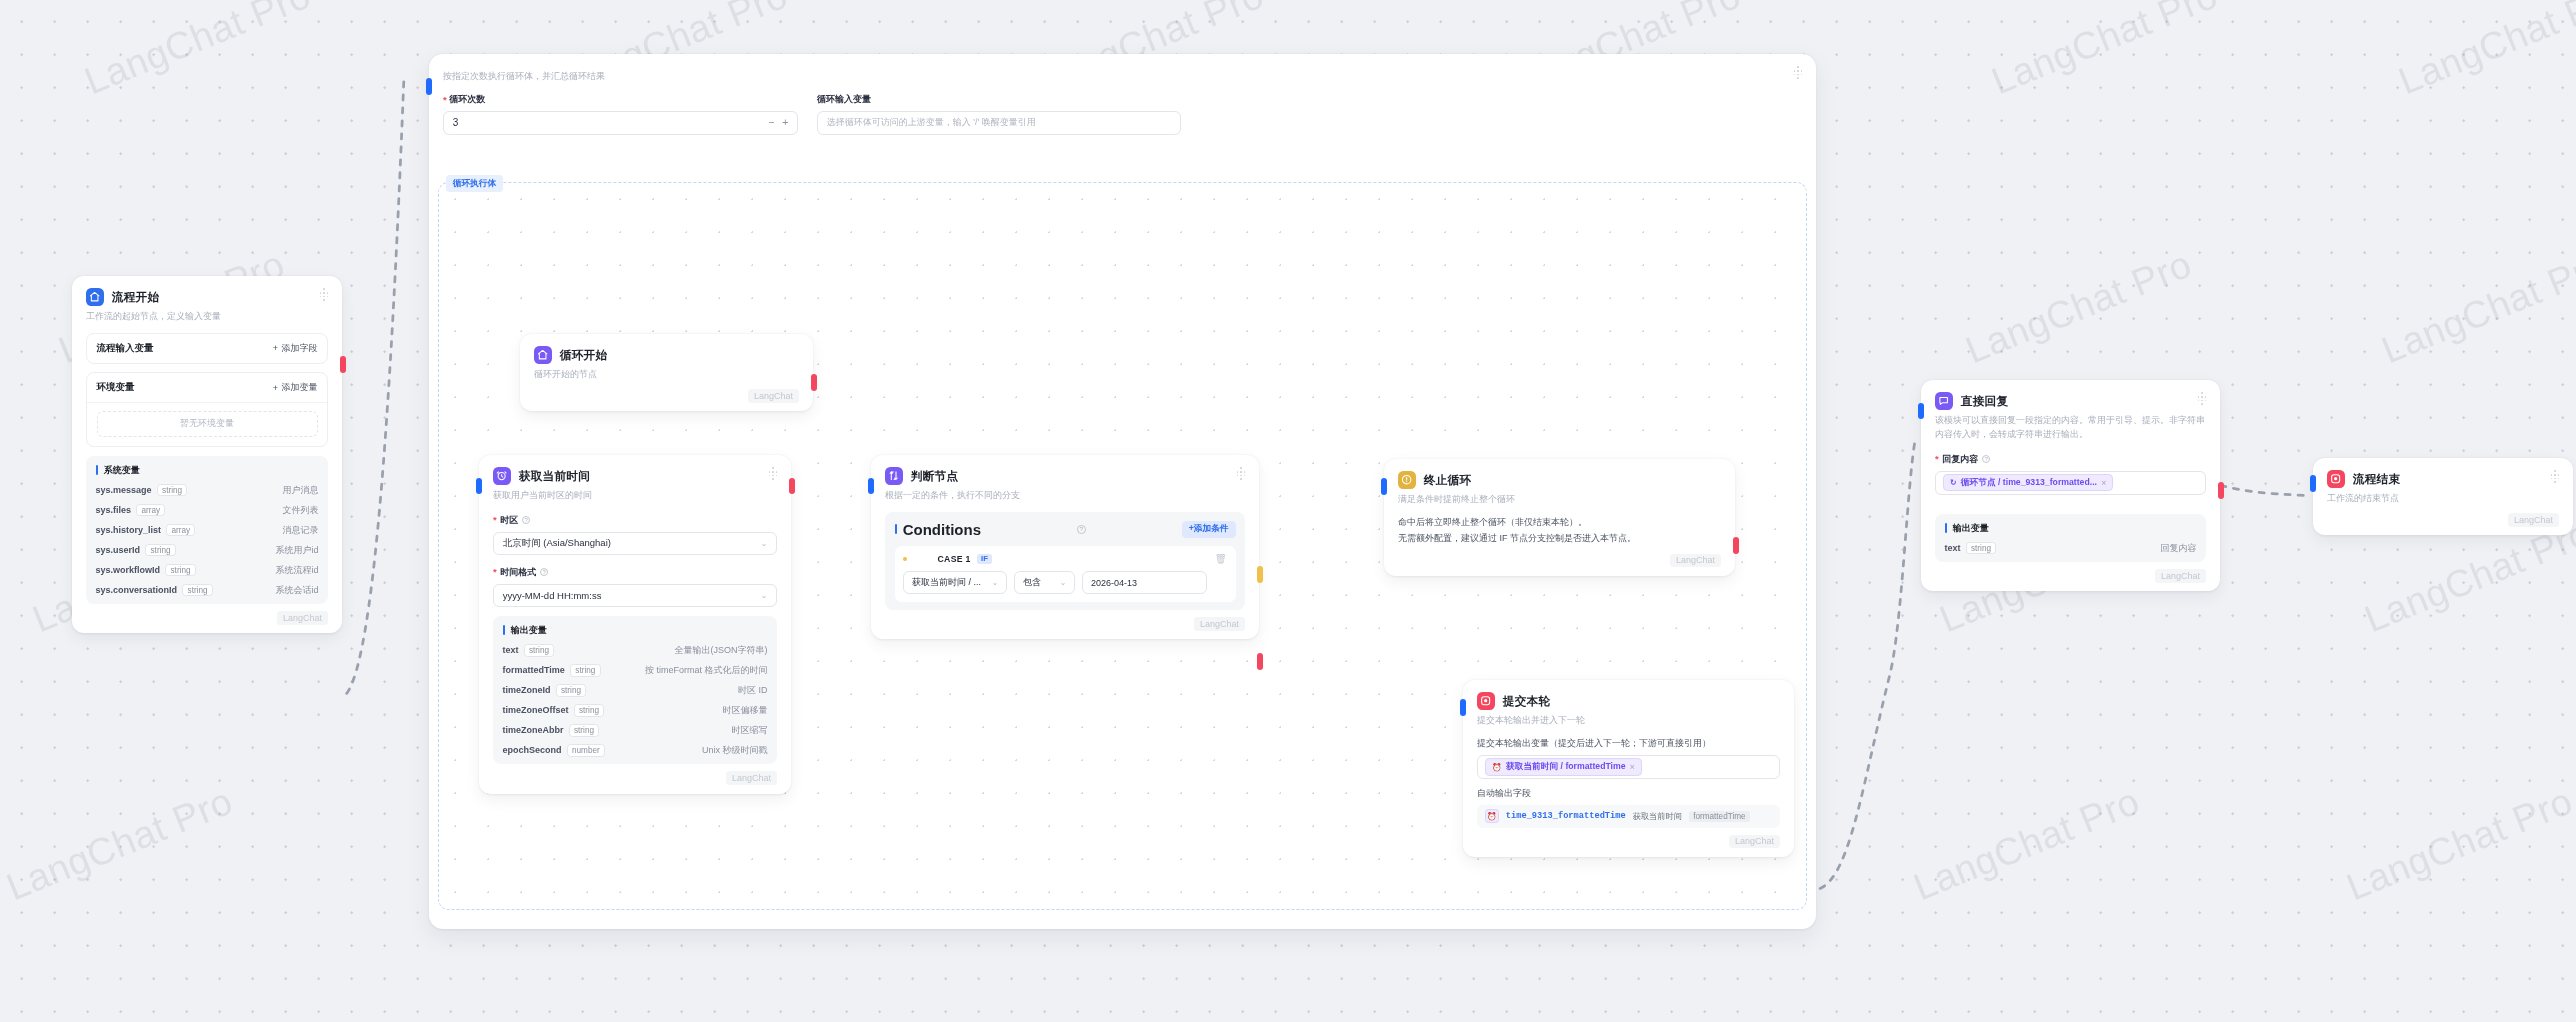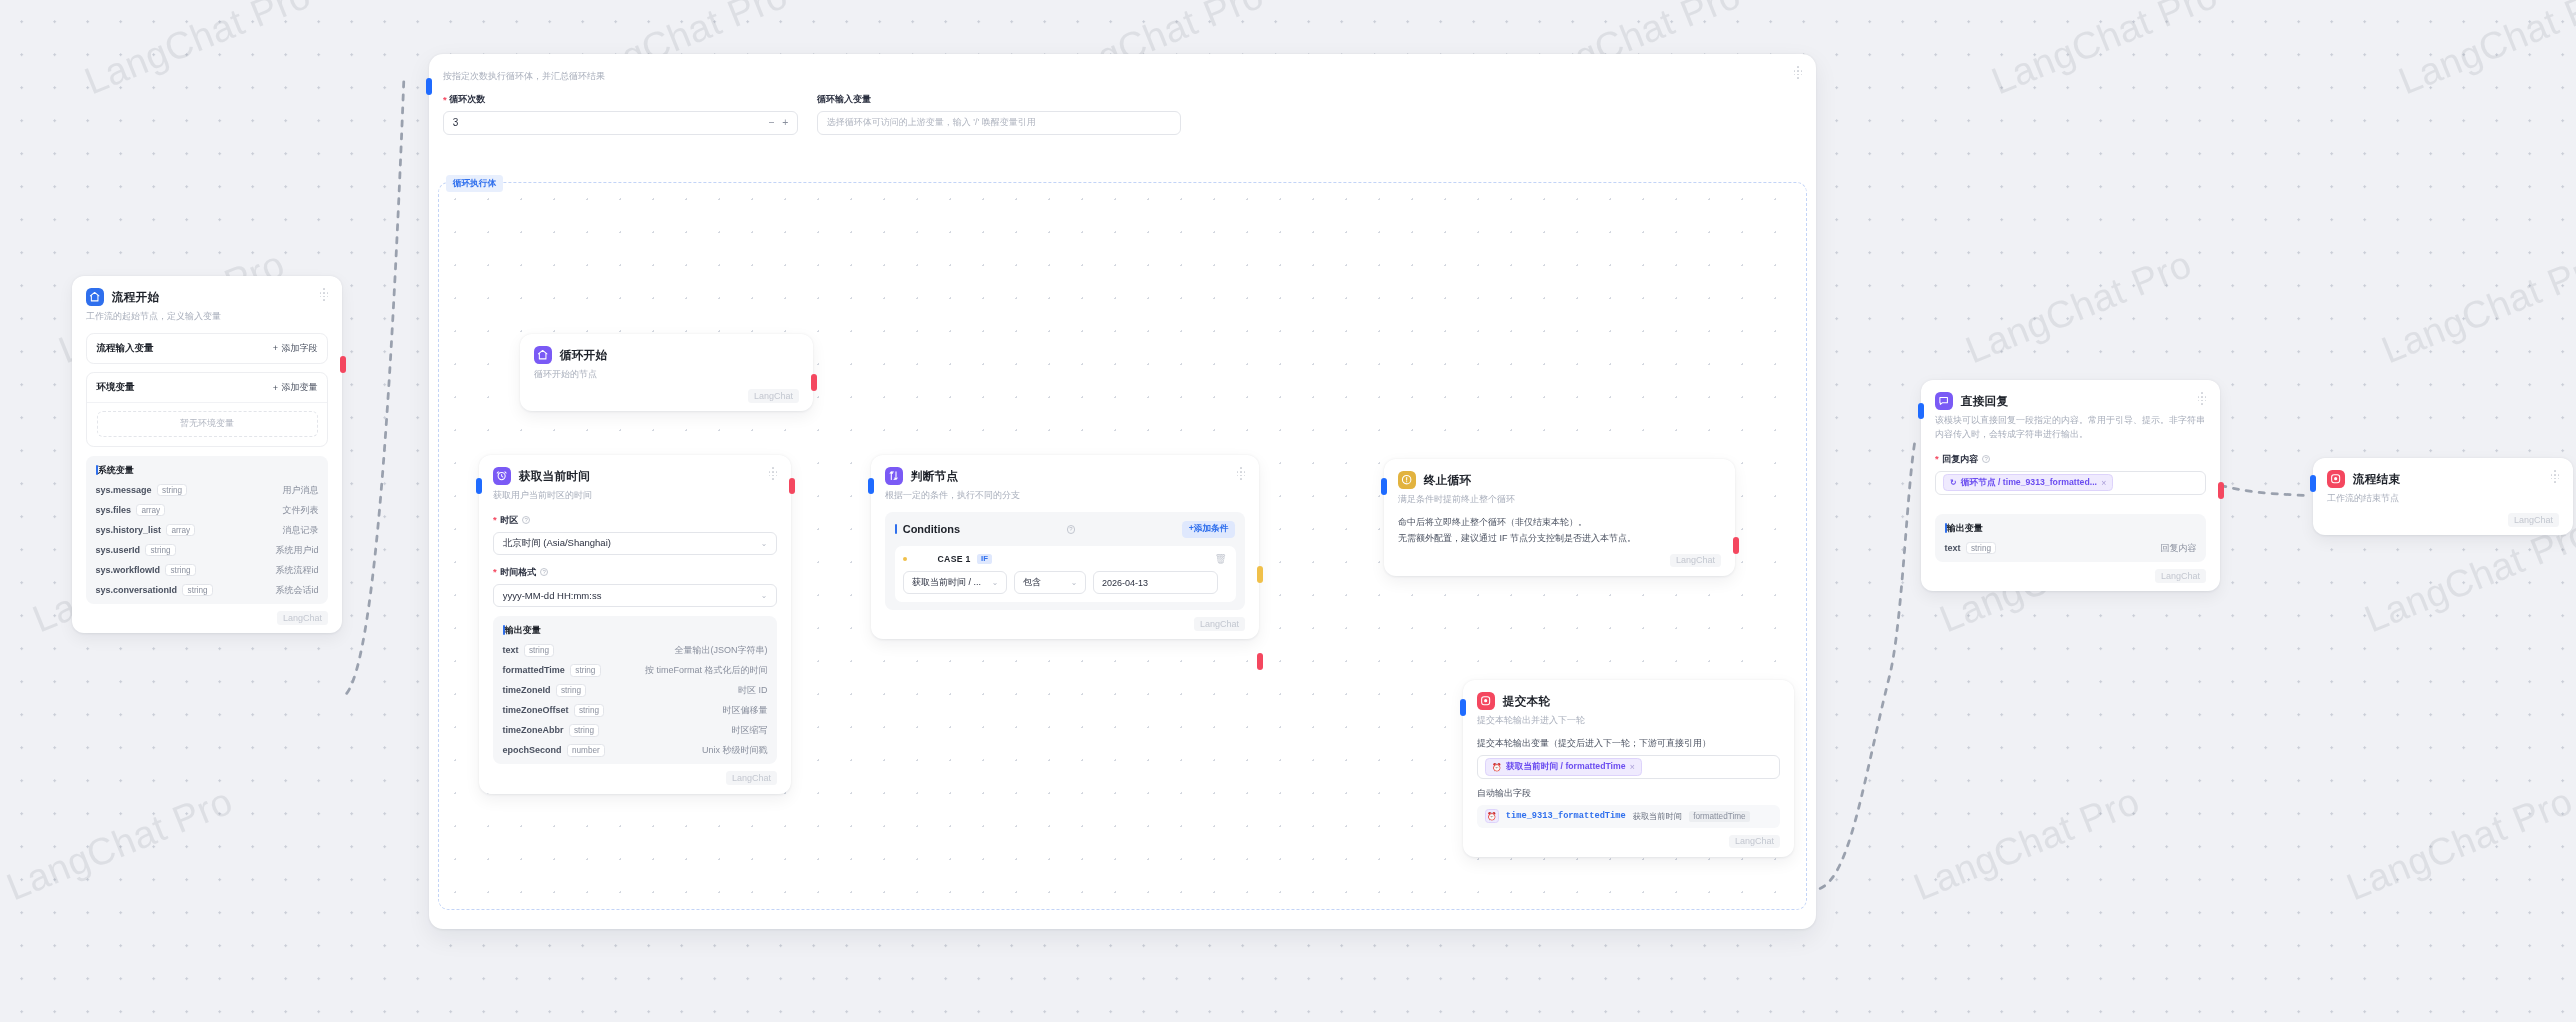--- a/index.html
+++ b/index.html
@@ -76,21 +76,21 @@
     background:#f4f5f7;
     border-radius:3.5px;
     padding:1.7px 6px;
   }
   .clearfix::after{content:"";display:block;clear:both;}
 
   
   .sec{
     background:#f5f6f8; border-radius:7.8px; padding:7.8px 9.5px; margin-top:8.7px;
   }
-  .sec-title{ display:flex; align-items:center; font-size:9px; font-weight:700; color:#1d2129;}
+  .sec-title{ display:flex; align-items:center; gap:6px; font-size:9px; font-weight:700; color:#1d2129;}
   .bar{ width:2.2px; height:9.5px; background:#2f6fed; border-radius:1.7px; display:inline-block;}
   .var-row{ display:flex; align-items:center; margin-top:7px; font-size:9px; }
   .var-name{ font-weight:700; color:#4a5160; }
   .type-tag{
     font-size:8.2px; color:#8a909e; border:0.9px solid #e3e5ea; background:#fff;
     border-radius:3.5px; padding:0.9px 4.3px; margin-left:5.2px;
   }
   .var-desc{ margin-left:auto; color:#8a909e; font-size:9px; }
 
   
@@ -166,21 +166,21 @@
   #time-node{ left:479px; top:455px; width:312px; }
   #if-node{ left:871px; top:455px; width:388px; }
   #break-node{ left:1384px; top:459px; width:351px; }
   #submit-node{ left:1463px; top:680px; width:331px; }
   #reply-node{ left:1921px; top:380px; width:299px; }
   #end-node{ left:2313px; top:458px; width:260px; }
 
   
   .cond-box{ background:#f5f6f8; border-radius:7.8px; padding:8.7px 9.5px; margin-top:8.7px;}
   .cond-head{ display:flex; align-items:center; gap:6px;}
-  .cond-head .ttl{ font-size:11px; font-weight:700; color:#1d2129;}
+  .cond-head .ttl{ font-size:15px; font-weight:700; color:#1d2129;}
   .add-cond{
     margin-left:auto; background:#dfe8fd; color:#2f6fed; font-size:8.7px; font-weight:700;
     border-radius:4.3px; padding:2.6px 7px;
   }
   .case-box{ background:#fff; border-radius:7px; padding:7.8px 8.7px; margin-top:7.8px;}
   .case-head{ display:flex; align-items:center; gap:6px; }
   .dot-amber{ width:4.3px;height:4.3px;border-radius:50%;background:#f0c04a;}
   .case-lbl{ font-size:8.7px; font-weight:700; color:#1d2129; letter-spacing:0.3px;margin-left:24px;}
   .if-tag{ background:#dfe8fd;color:#2f6fed;font-size:7.8px;font-weight:700;border-radius:2.6px;padding:0.9px 4.3px;}
   .trash{ margin-left:auto; color:#c3c7d0; font-size:9.5px;}
@@ -535,21 +535,21 @@
           <i class="dot-amber"></i>
           <span class="case-lbl">CASE 1</span>
           <span class="if-tag">IF</span>
           <span class="trash">🗑</span>
         </div>
         <div class="cond-row">
           <div class="cond-sel" style="width:104px">
             <span>获取当前时间 / ...</span>
             <span class="chev">⌄</span>
           </div>
-          <div class="cond-sel" style="width:72px">
+          <div class="cond-sel" style="width:61px">
             <span>包含</span>
             <span class="chev">⌄</span>
           </div>
           <div class="cond-sel" style="width:125px">
             <span>2026-04-13</span>
           </div>
         </div>
       </div>
     </div>
 

